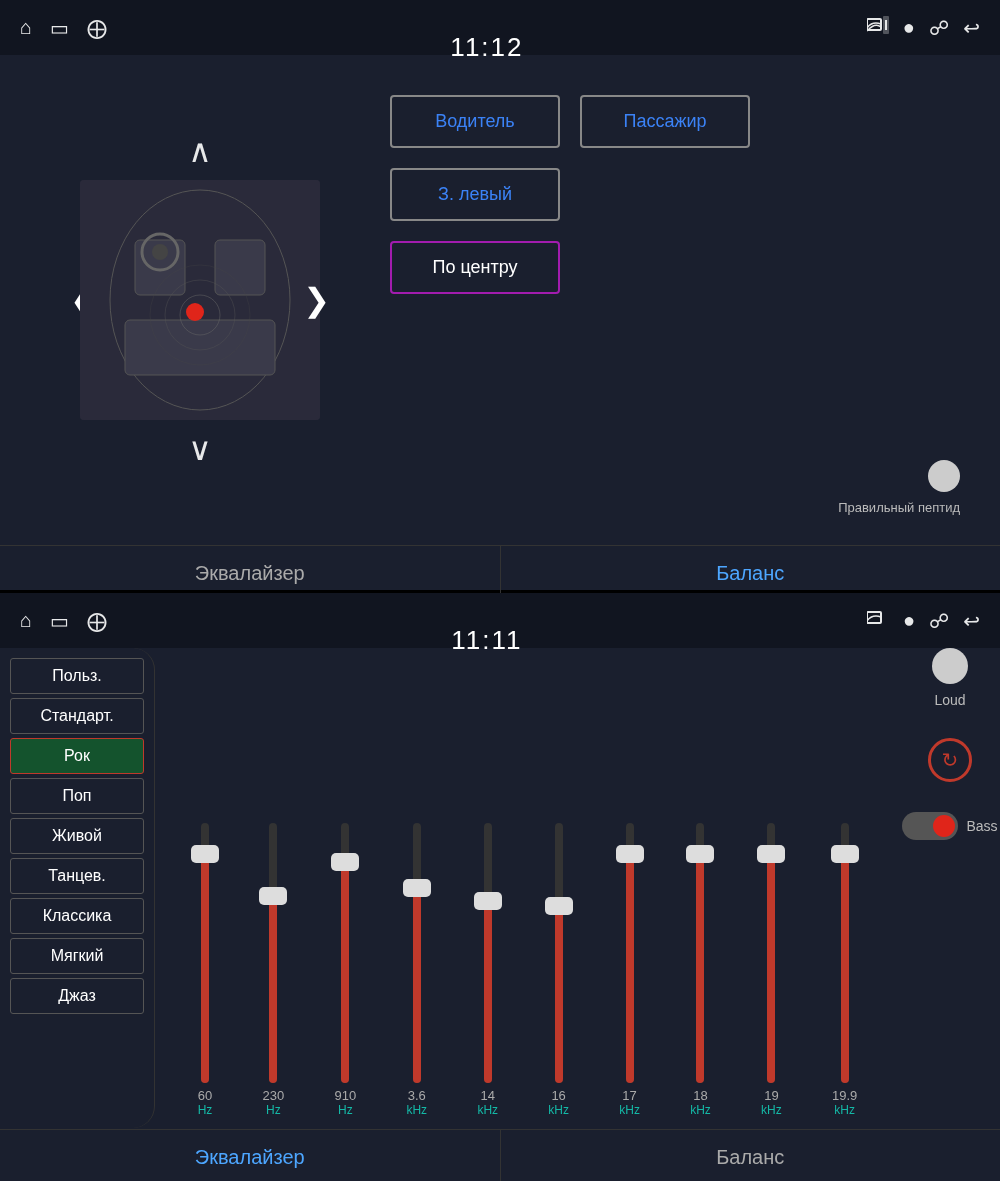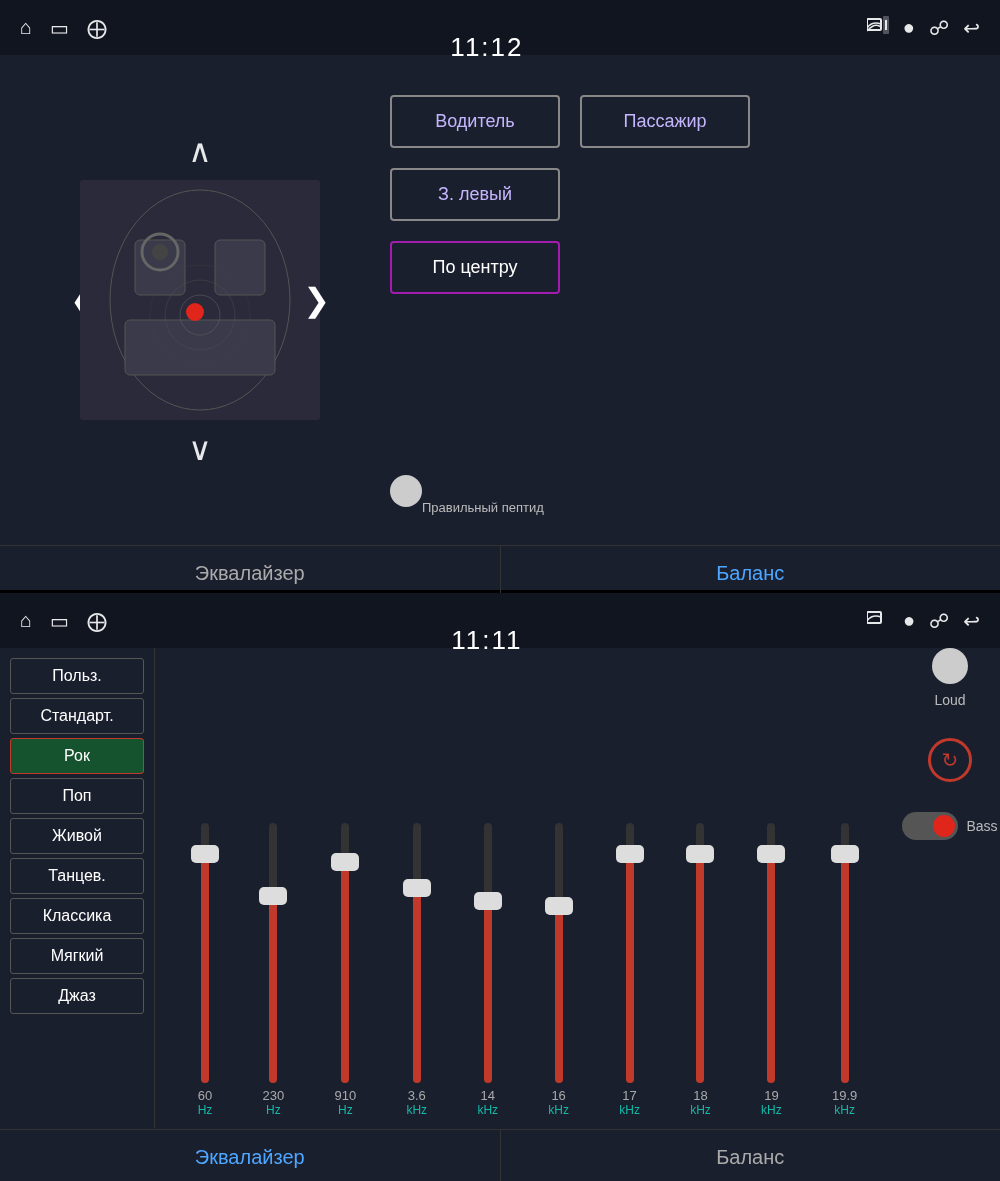--- a/index.html
+++ b/index.html
@@ -120,21 +120,21 @@
       padding-top: 20px;
       gap: 20px;
     }
     .seat-buttons-row {
       display: flex;
       gap: 20px;
     }
     .seat-btn {
       border: 2px solid #888;
       background: transparent;
-      color: #c4b5fd;
+      color: #3b82f6;
       font-size: 18px;
       padding: 14px 30px;
       border-radius: 4px;
       cursor: pointer;
       min-width: 170px;
       text-align: center;
     }
     .seat-btn-center {
       border: 2px solid #a21caf;
       background: transparent;
@@ -192,20 +192,21 @@
     }
 
     
     .preset-list {
       flex: 0 0 155px;
       display: flex;
       flex-direction: column;
       padding: 10px 10px;
       gap: 4px;
       border-right: 1px solid #333;
+      border-radius: 22px;
     }
     .preset-item {
       border: 1px solid #555;
       background: transparent;
       color: white;
       font-size: 16px;
       padding: 8px 10px;
       border-radius: 3px;
       cursor: pointer;
       text-align: center;
@@ -425,21 +426,21 @@
       <div class="seat-buttons-row">
         <button class="seat-btn">Водитель</button>
         <button class="seat-btn">Пассажир</button>
       </div>
       <div class="seat-buttons-row">
         <button class="seat-btn">З. левый</button>
       </div>
       <div class="seat-buttons-row">
         <button class="seat-btn-center">По центру</button>
       </div>
-      <div style="margin-top:auto; display:flex; flex-direction:row; align-items:flex-end; width:100%; padding-bottom:10px; padding-top:20px;text-align:right;">
+      <div style="margin-top:auto; display:flex; flex-direction:column; align-items:flex-end; width:100%; padding-bottom:10px; padding-top:20px;text-align:right;">
         <div style="width:32px;height:32px;background:#ccc;border-radius:50%;margin-bottom:8px;"></div>
         <span style="font-size:13px;color:#bbb;">Правильный пептид</span>
       </div>
     </div>
   </div>
 
   <div class="tabs-bar">
     <div class="tab">Эквалайзер</div>
     <div class="tab active">Баланс</div>
   </div>

